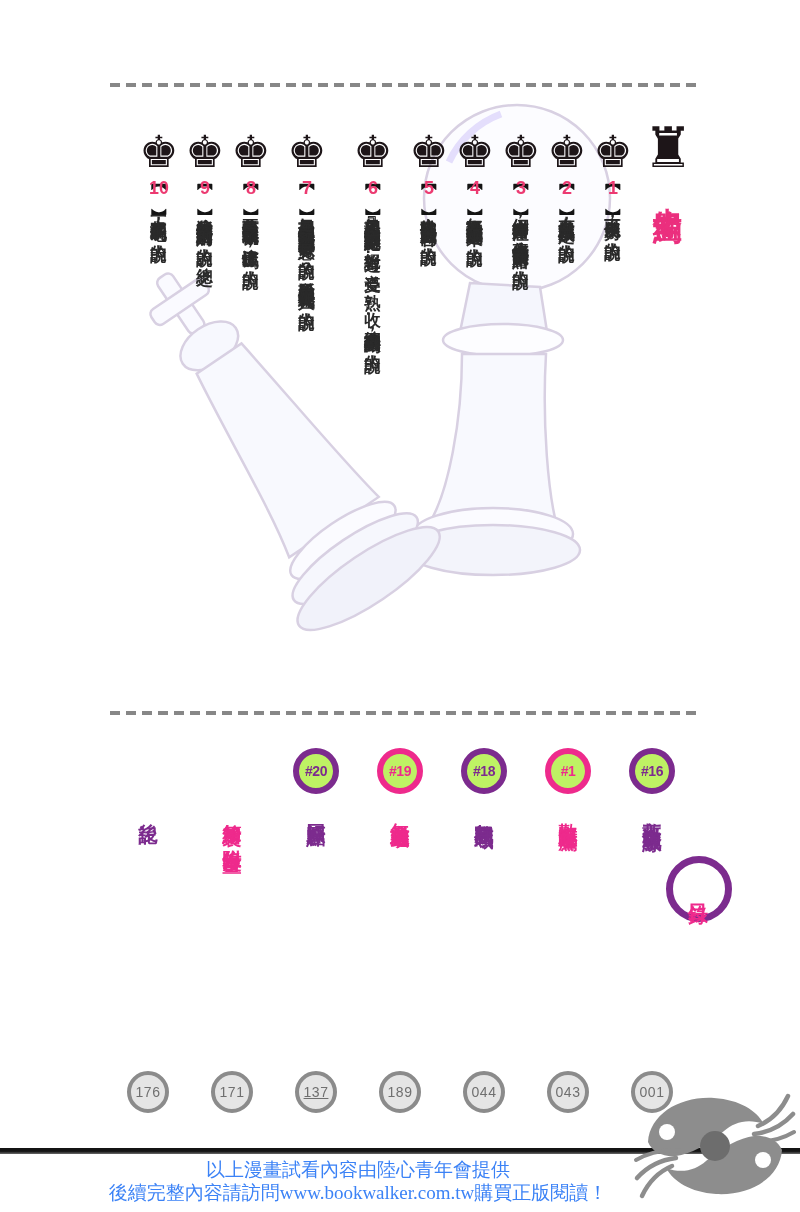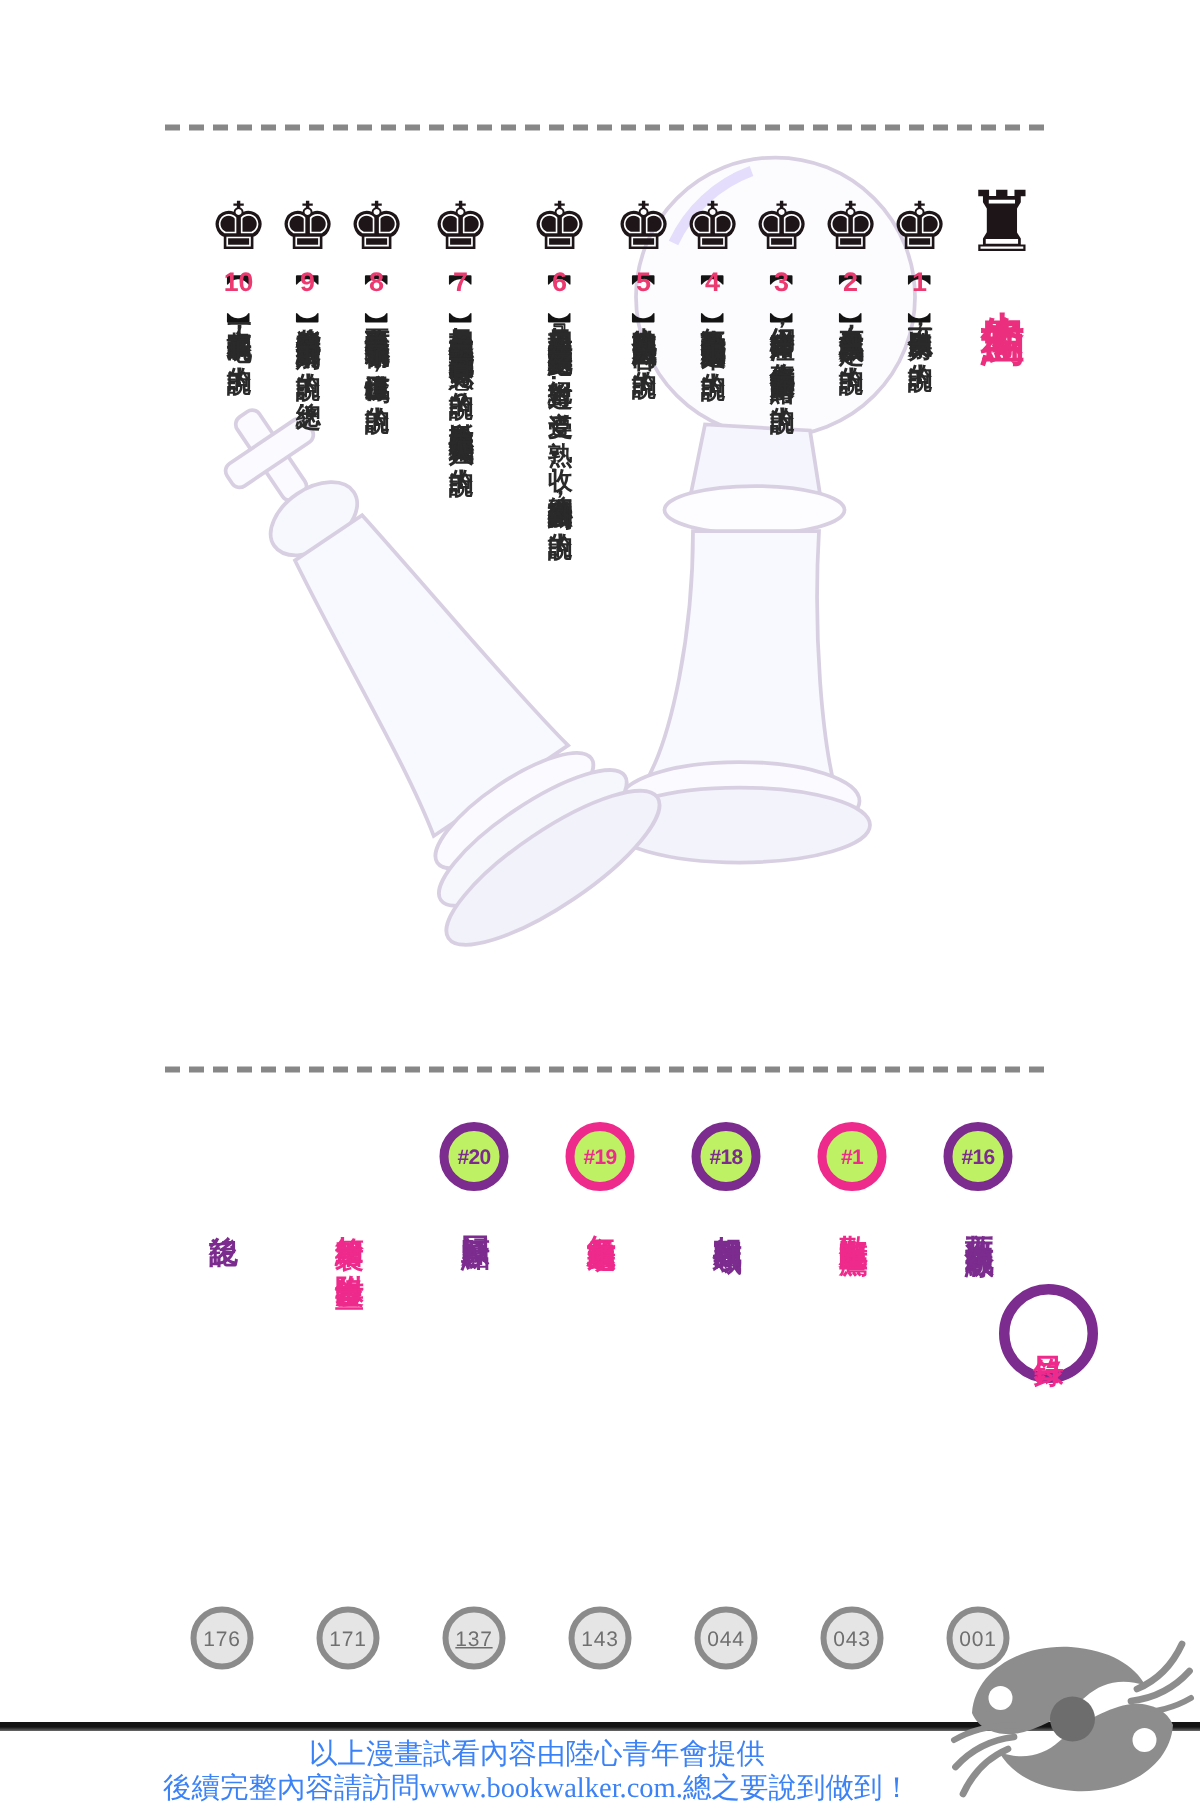--- a/index.html
+++ b/index.html
@@ -185,21 +185,21 @@
   <div class="toc-title">加筆繪製　附錄漫畫</div>
 </div>
 <div class="toc-col c-purple" style="left:113px;">
   <div class="toc-spacer"></div>
   <div class="toc-title">後記</div>
 </div>
 
 <div class="pgc" style="left:127px;">176</div>
 <div class="pgc" style="left:211px;">171</div>
 <div class="pgc" style="left:295px;text-decoration:underline;">137</div>
-<div class="pgc" style="left:379px;">143</div>
+<div class="pgc" style="left:379px;">189</div>
 <div class="pgc" style="left:463px;">044</div>
 <div class="pgc" style="left:547px;">043</div>
 <div class="pgc" style="left:631px;">001</div>
 
 <div class="black-rule"></div>
 
 <svg class="fish-logo" width="170" height="140" viewBox="0 0 170 140">
   <g fill="#8d8d8d">
     <g>
       <path d="M18,66 C20,38 50,20 84,22 C110,24 126,34 134,48 C118,42 104,46 94,55 C78,69 60,78 46,80 C33,81 22,76 18,66 Z"></path>
@@ -214,14 +214,14 @@
       <path d="M124,58 C141,56 154,48 163,38" stroke="#8d8d8d" stroke-width="4.5" fill="none" stroke-linecap="round"></path>
       <path d="M118,65 C136,67 152,63 164,56" stroke="#8d8d8d" stroke-width="4" fill="none" stroke-linecap="round"></path>
       <circle cx="37" cy="56" r="8" fill="#ffffff"></circle>
     </g>
     <circle cx="85" cy="70" r="15" fill="#6d6d6d"></circle>
   </g>
 </svg>
 
 <div class="footer">
   <div>以上漫畫試看內容由陸心青年會提供</div>
-  <div>後續完整內容請訪問www.bookwalker.com.總之要說到做到！</div>
+  <div>後續完整內容請訪問www.bookwalker.com.tw購買正版閱讀！</div>
 </div>
 
 </body></html>

